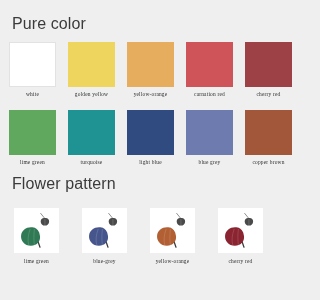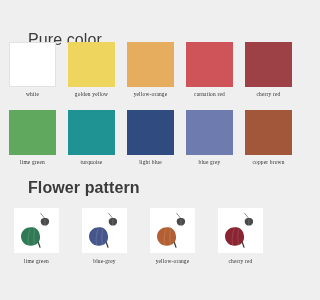--- a/index.html
+++ b/index.html
@@ -19,32 +19,31 @@
     height: 300px;
     box-sizing: border-box;
   }
   .section-title {
     font-family: "Liberation Sans", sans-serif;
     font-size: 16px;
     font-weight: 400;
     color: #3b3b3b;
     letter-spacing: 0.1px;
     line-height: 1;
-    margin: 16px;
+    margin: 0;
   }
   #pure-color-title {
     position: absolute;
     left: 12px;
     top: 16px;
   }
   #flower-pattern-title {
     position: absolute;
     left: 12px;
-    top: 164px;
-    font-weight: bold;
+    top: 176px;
   }
 
   
   .swatch-grid {
     position: absolute;
     left: 9px;
     width: 285px;
     display: grid;
     grid-template-columns: repeat(5, 47px);
     column-gap: 12px;

